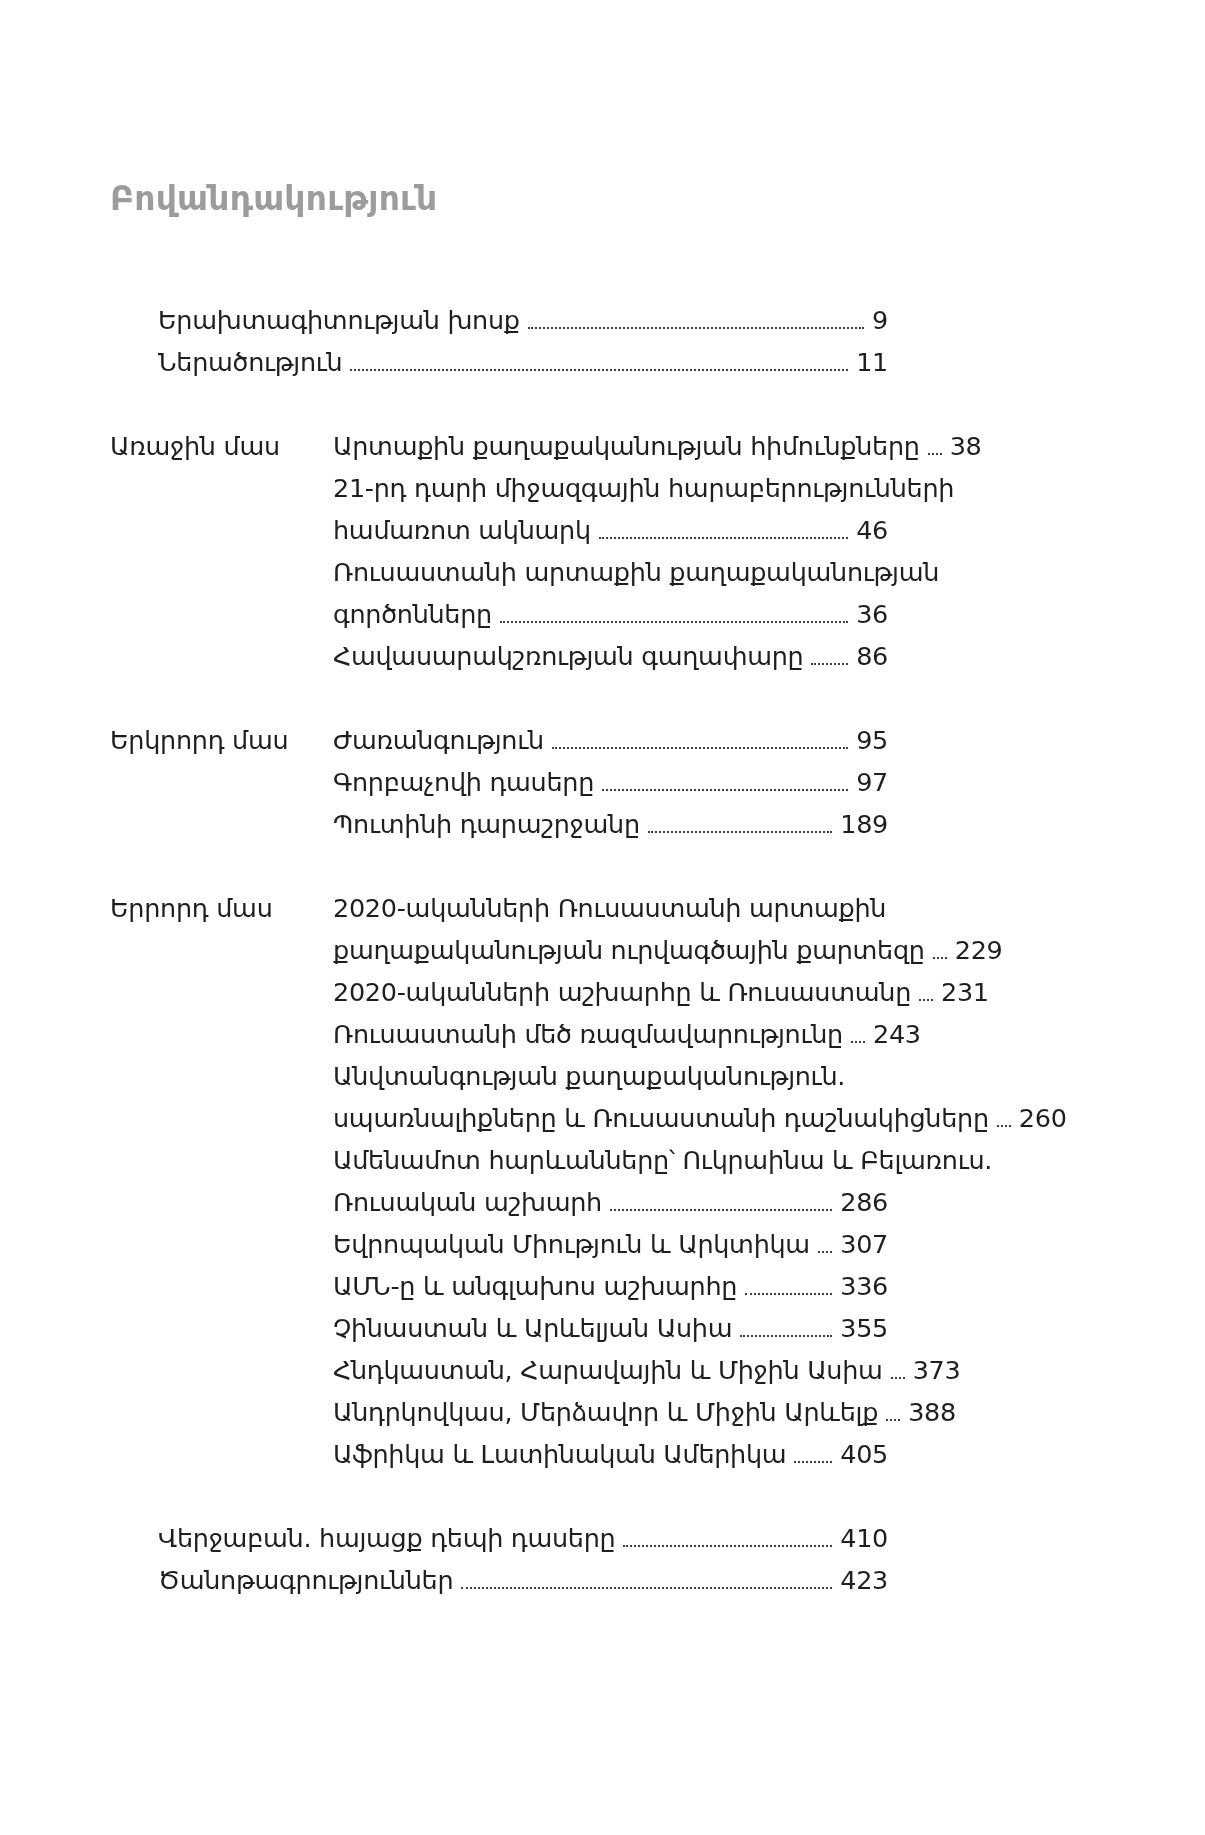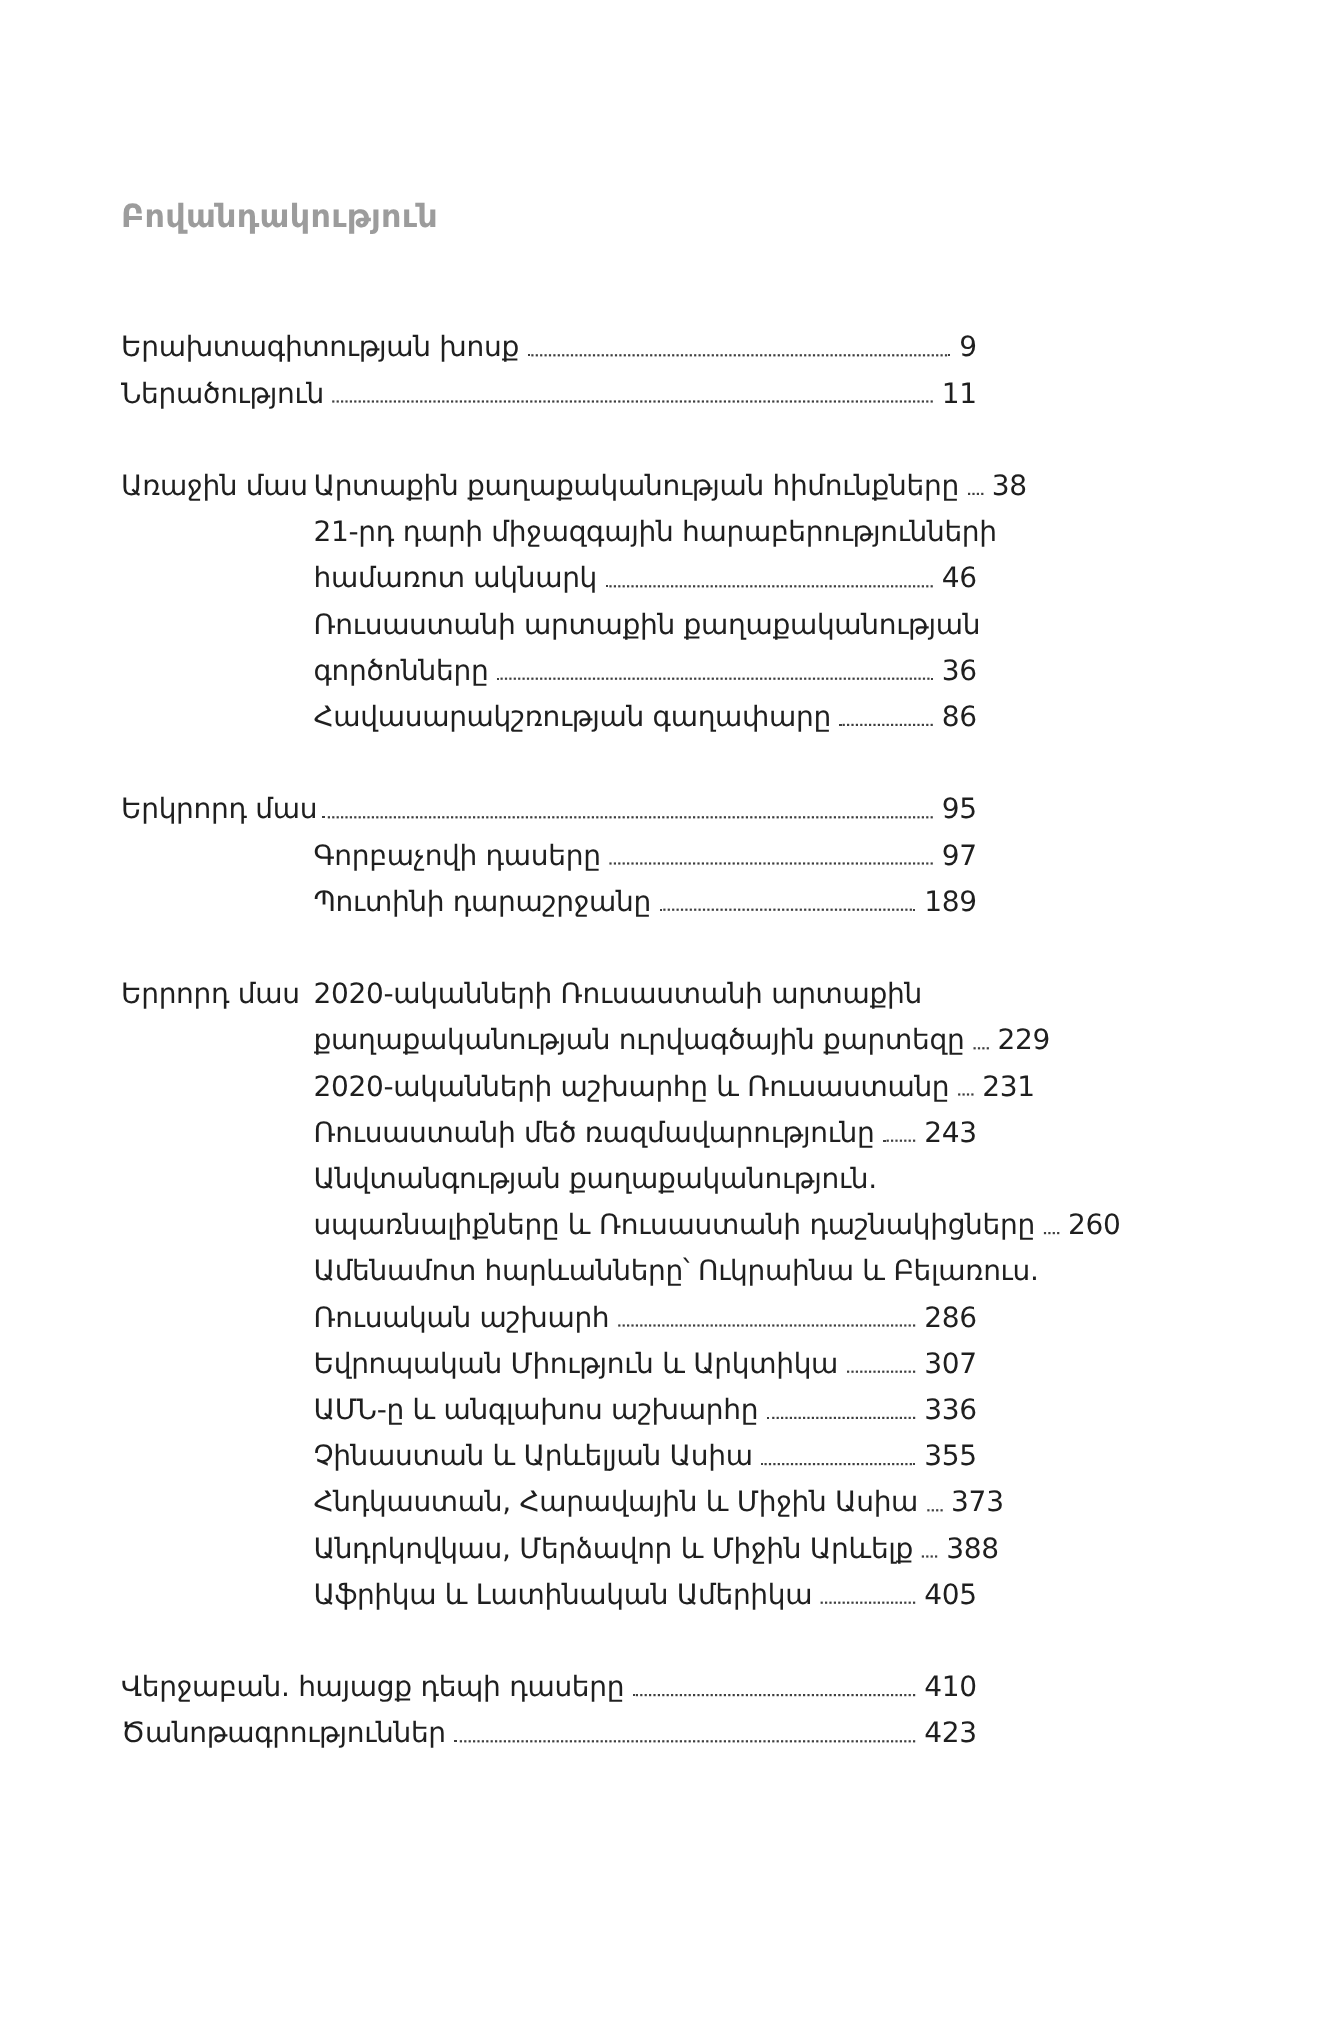--- a/index.html
+++ b/index.html
@@ -12,21 +12,21 @@
     color: #1f1f1f;
   }
   .page {
     padding: 182px 0 0 110px;
     width: 1205px;
   }
   .content {
     width: 778px;
   }
   .toc-title {
-    font-size: 29px;
+    font-size: 33px;
     font-weight: bold;
     color: #9c9c9c;
     letter-spacing: 0.2px;
     margin: 0 0 84px 0;
     line-height: 1;
   }
   .toc {
     font-size: 25.5px;
     line-height: 42px;
     letter-spacing: -0.3px;
@@ -41,20 +41,21 @@
     flex: 0 0 175px;
   }
   .part-label {
     white-space: nowrap;
   }
   .entries { flex: 1 1 auto; min-width: 0; }
   .row {
     display: flex;
     align-items: baseline;
     height: 42px;
+    margin-left: 48px;
   }
   .t { white-space: nowrap; }
   .leader {
     flex: 1 1 auto;
     min-width: 14px;
     border-bottom: 2.4px dotted #3e3e3e;
     margin: 0 8px;
   }
   .num { white-space: nowrap; }
 </style>
@@ -105,20 +106,21 @@
               <span class="t">Հավասարակշռության գաղափարը</span>
               <span class="leader"></span>
               <span class="num">86</span>
             </div>
           </div>
         </div>
         <div class="part group">
           <div class="label-col"><span class="part-label">Երկրորդ մաս</span></div>
           <div class="entries">
             <div class="row">
+              <span class="t">Ժառանգություն</span>
               <span class="leader"></span>
               <span class="num">95</span>
             </div>
             <div class="row">
               <span class="t">Գորբաչովի դասերը</span>
               <span class="leader"></span>
               <span class="num">97</span>
             </div>
             <div class="row">
               <span class="t">Պուտինի դարաշրջանը</span>

